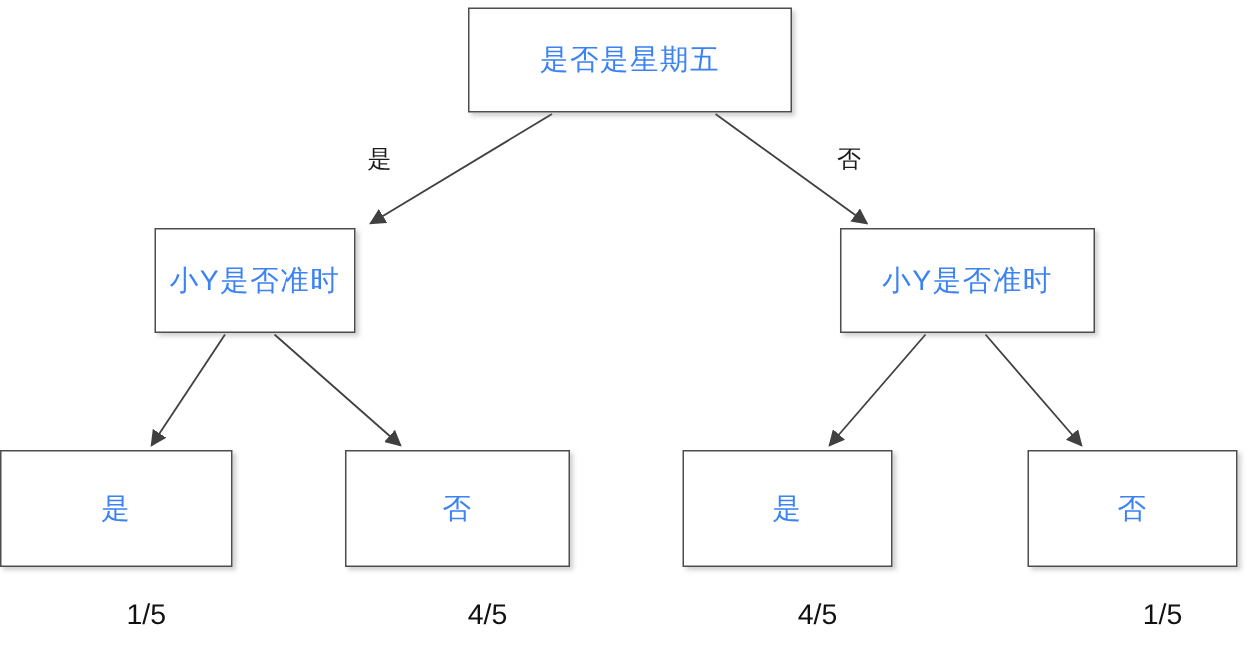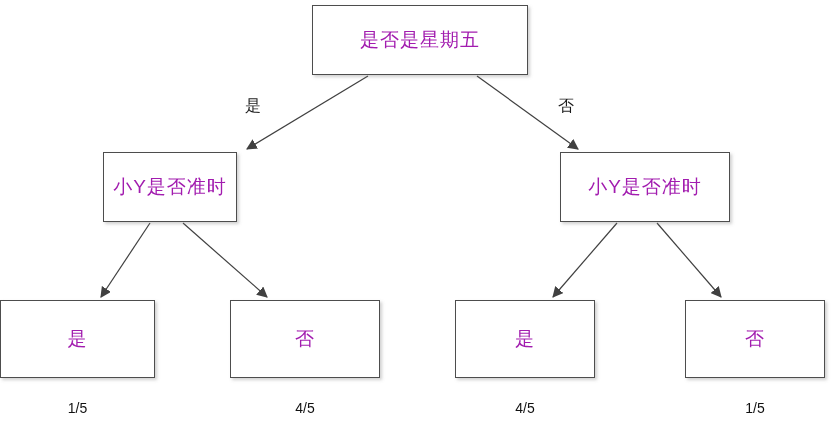--- a/index.html
+++ b/index.html
@@ -25,45 +25,46 @@
   }
   .node {
     position: absolute;
     background: #ffffff;
     border: 1px solid #4d4d4d;
     box-shadow: 2px 2px 3px rgba(120,120,120,0.35);
     display: flex;
     align-items: center;
     justify-content: center;
     font-size: 19px;
-    color: #a21caf;
+    color: #3b82f6;
     letter-spacing: 1px;
     box-sizing: border-box;
   }
   .node-root   { left: 312px; top: 5px;   width: 216px; height: 70px; }
   .node-left   { left: 103px; top: 152px; width: 134px; height: 70px; }
   .node-right  { left: 560px; top: 152px; width: 170px; height: 70px; }
   .node-leaf1  { left: 0px;   top: 300px; width: 155px; height: 78px; }
   .node-leaf2  { left: 230px; top: 300px; width: 150px; height: 78px; }
   .node-leaf3  { left: 455px; top: 300px; width: 140px; height: 78px; }
   .node-leaf4  { left: 685px; top: 300px; width: 140px; height: 78px; }
   .edge-label {
     position: absolute;
     font-size: 16px;
     color: #1a1a1a;
   }
   .edge-label-yes { left: 245px; top: 96px; }
   .edge-label-no  { left: 558px; top: 96px; }
   .prob {
     position: absolute;
     top: 400px;
-    font-size: 14px;
+    font-size: 19px;
     color: #111111;
     text-align: center;
     font-family: "Liberation Sans", sans-serif;
+    margin-left: 20px;
   }
   .prob-1 { left: 0px;   width: 155px; }
   .prob-2 { left: 230px; width: 150px; }
   .prob-3 { left: 455px; width: 140px; }
   .prob-4 { left: 685px; width: 140px; }
 </style>
 </head>
 <body>
 
 <div class="canvas">

